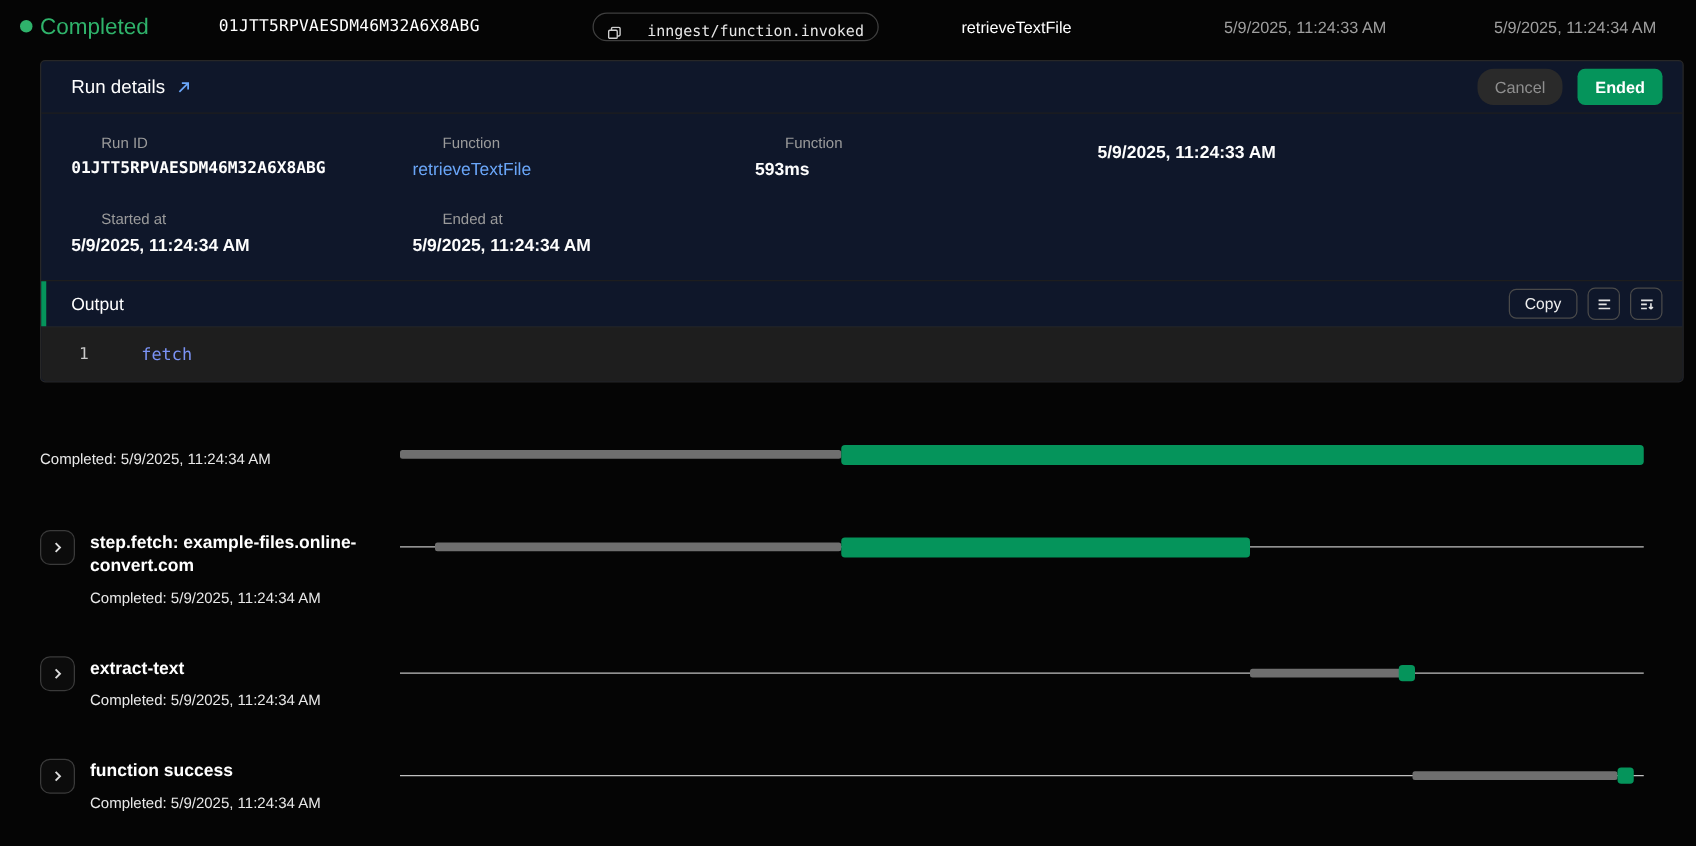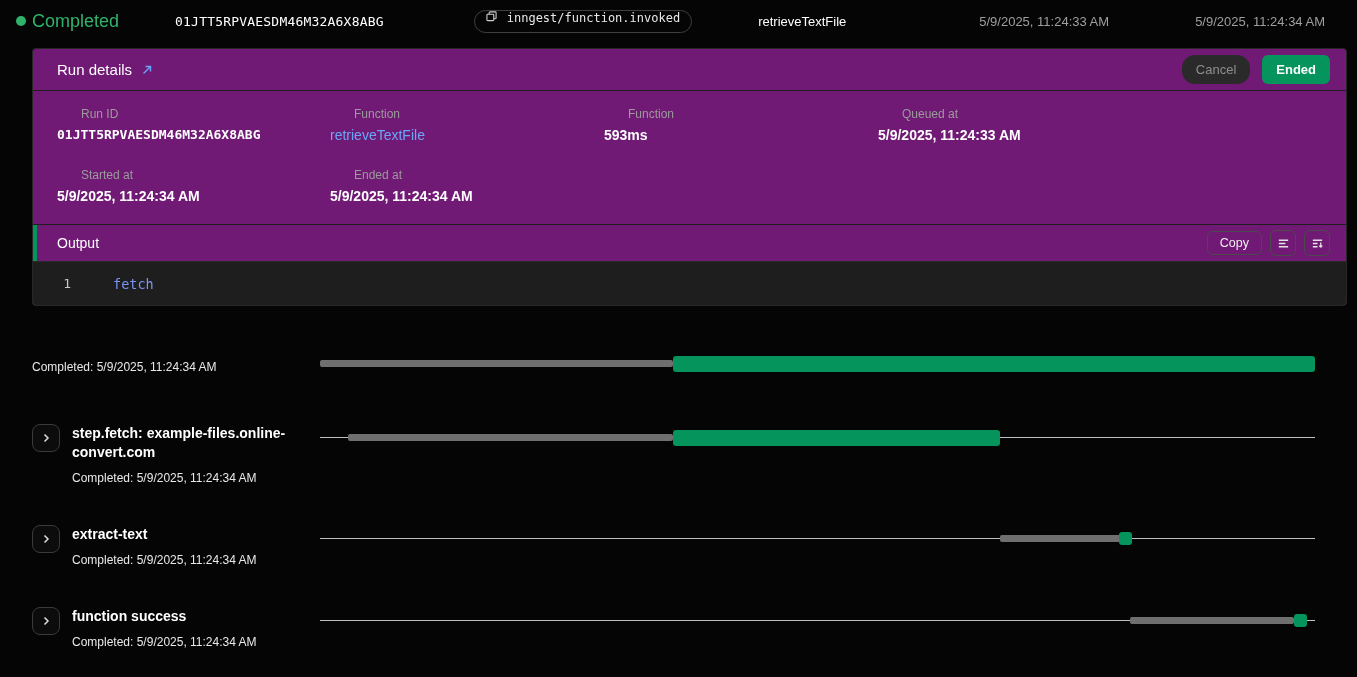--- a/index.html
+++ b/index.html
@@ -31,22 +31,22 @@
   }
   .topbar-runid {
     margin-left: 56px;
     font-size: 13px;
     color: #ffffff;
     letter-spacing: .2px;
   }
   .event-badge {
     margin-left: 90px;
     display: inline-flex;
-    align-items: flex-start;
-    gap: 10px;
+    align-items: flex-end;
+    gap: 21px;
     height: 23px;
     padding: 0 11px;
     border: 1px solid #3f3f3f;
     border-radius: 12px;
     color: #e8e8e8;
     font-size: 12px;
     cursor: pointer;
     background: transparent;
   }
   .event-badge svg { stroke: #cfcfcf; }
@@ -56,21 +56,21 @@
     display: flex;
     gap: 86px;
     color: #9f9f9f;
     font-size: 13px;
   }
 
   
   .card {
     width: 1315px;
     margin: 6px 10px 0 32px;
-    background: #701a75;
+    background: #0f172a;
     border: 1px solid #272727;
     border-radius: 4px;
   }
   .card-header {
     height: 42px;
     display: flex;
     align-items: center;
     padding: 0 16px 0 24px;
     border-bottom: 1px solid #1e1e1e;
   }
@@ -265,21 +265,20 @@
     </div>
     <div>
       <div class="field-label">Function</div>
       <div class="field-value link">retrieveTextFile</div>
     </div>
     <div>
       <div class="field-label">Function</div>
       <div class="field-value">593ms</div>
     </div>
     <div>
-      <div class="field-label">Queued at</div>
       <div class="field-value">5/9/2025, 11:24:33 AM</div>
     </div>
     <div>
       <div class="field-label">Started at</div>
       <div class="field-value">5/9/2025, 11:24:34 AM</div>
     </div>
     <div>
       <div class="field-label">Ended at</div>
       <div class="field-value">5/9/2025, 11:24:34 AM</div>
     </div>

